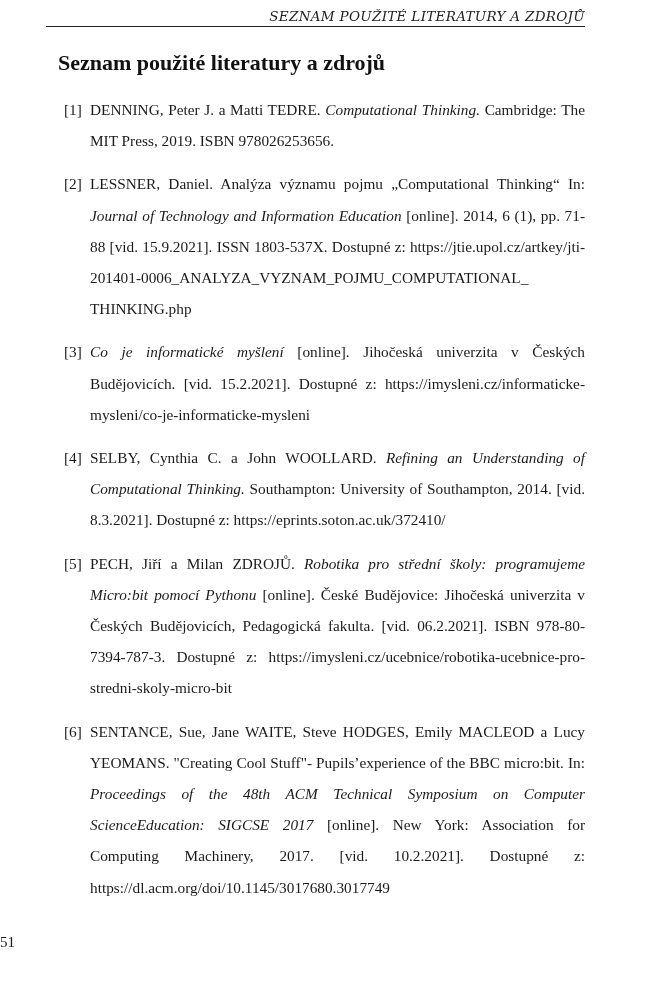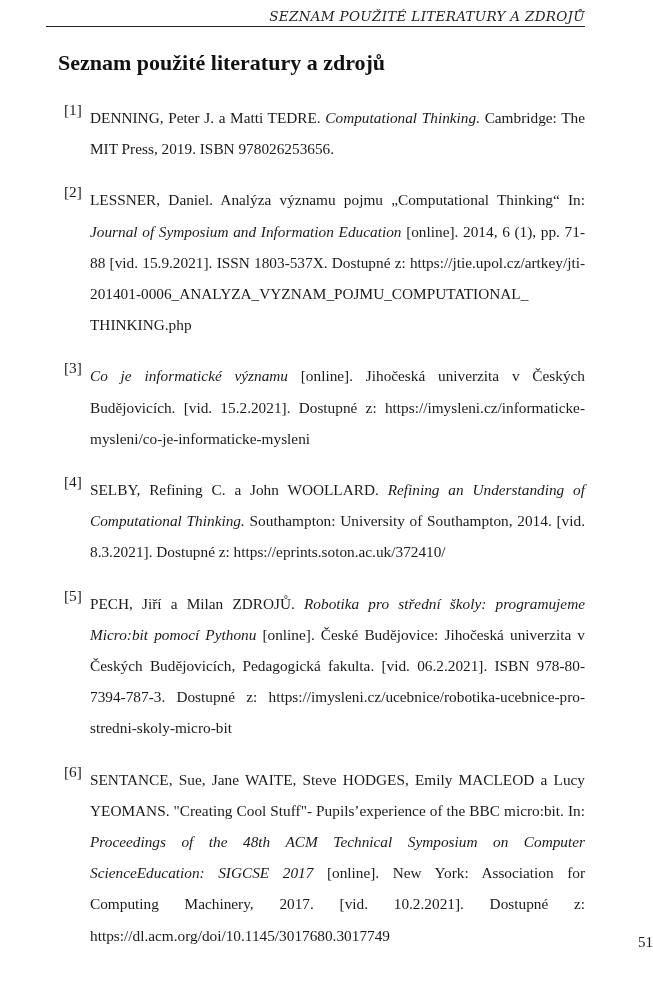--- a/index.html
+++ b/index.html
@@ -22,51 +22,51 @@
       font-size: 22px; font-weight: bold; margin: 0; color: #111;
       font-family: "Liberation Serif", "DejaVu Serif", serif;
     }
     .bib {
       position: absolute; left: 64px; right: 68px; top: 94px;
       font-family: "Liberation Serif", "DejaVu Serif", serif;
       font-size: 15.3px; line-height: 31.2px;
     }
     .entry { display: flex; margin-bottom: 12px; }
     .entry .num { width: 26px; flex: none; }
-    .entry .txt { flex: 1; text-align: justify; hyphens: manual; word-break: break-word; margin-top: 8px; }
+    .entry .txt { flex: 1; text-align: justify; hyphens: manual; word-break: break-word; }
     .entry .txt i { font-style: italic; }
     .page-number {
-      position: absolute; left: 0; right: 0; top: 934px; text-align: right;
+      position: absolute; left: 0; right: 0; top: 934px; text-align: left;
       font-family: "Liberation Serif", "DejaVu Serif", serif; font-size: 15px;
     }
   </style>
 </head>
 <body>
 
 <div class="running-head">SEZNAM POUŽITÉ LITERATURY A ZDROJŮ</div>
 <div class="head-rule"></div>
 
 <h1 class="page-title">Seznam použité literatury a zdrojů</h1>
 
 <div class="bib">
   <div class="entry">
     <span class="num">[1]</span>
     <span class="txt"><span>DENNING, Peter J. a Matti TEDRE. </span><i>Computational Thinking.</i><span> Cambridge: The MIT Press, 2019. ISBN 978026253656.</span></span>
   </div>
   <div class="entry">
     <span class="num">[2]</span>
-    <span class="txt"><span>LESSNER, Daniel. Analýza významu pojmu „Computational Thinking“ In: </span><i>Journal of Symposium and Information Education</i><span> [online]. 2014, 6 (1), pp. 71-88 [vid. 15.9.2021]. ISSN 1803-537X. Dostupné z: https://jtie.upol.cz/artkey/jti-201401-0006_ANALYZA_VYZNAM_POJMU_COMPUTATIONAL_ THINKING.php</span></span>
+    <span class="txt"><span>LESSNER, Daniel. Analýza významu pojmu „Computational Thinking“ In: </span><i>Journal of Technology and Information Education</i><span> [online]. 2014, 6 (1), pp. 71-88 [vid. 15.9.2021]. ISSN 1803-537X. Dostupné z: https://jtie.upol.cz/artkey/jti-201401-0006_ANALYZA_VYZNAM_POJMU_COMPUTATIONAL_ THINKING.php</span></span>
   </div>
   <div class="entry">
     <span class="num">[3]</span>
-    <span class="txt"><i>Co je informatické významu</i><span> [online]. Jihočeská univerzita v Českých Budějovicích. [vid. 15.2.2021]. Dostupné z: https://imysleni.cz/informaticke-mysleni/co-je-informaticke-mysleni</span></span>
+    <span class="txt"><i>Co je informatické myšlení</i><span> [online]. Jihočeská univerzita v Českých Budějovicích. [vid. 15.2.2021]. Dostupné z: https://imysleni.cz/informaticke-mysleni/co-je-informaticke-mysleni</span></span>
   </div>
   <div class="entry">
     <span class="num">[4]</span>
-    <span class="txt"><span>SELBY, Refining C. a John WOOLLARD. </span><i>Refining an Understanding of Computational Thinking.</i><span> Southampton: University of Southampton, 2014. [vid. 8.3.2021]. Dostupné z: https://eprints.soton.ac.uk/372410/</span></span>
+    <span class="txt"><span>SELBY, Cynthia C. a John WOOLLARD. </span><i>Refining an Understanding of Computational Thinking.</i><span> Southampton: University of Southampton, 2014. [vid. 8.3.2021]. Dostupné z: https://eprints.soton.ac.uk/372410/</span></span>
   </div>
   <div class="entry">
     <span class="num">[5]</span>
     <span class="txt"><span>PECH, Jiří a Milan ZDROJŮ. </span><i>Robotika pro střední školy: programujeme Micro:bit pomocí Pythonu</i><span> [online]. České Budějovice: Jihočeská univerzita v Českých Budějovicích, Pedagogická fakulta. [vid. 06.2.2021]. ISBN 978-80-7394-787-3. Dostupné z: https://imysleni.cz/ucebnice/robotika-ucebnice-pro-stredni-skoly-micro-bit</span></span>
   </div>
   <div class="entry">
     <span class="num">[6]</span>
     <span class="txt"><span>SENTANCE, Sue, Jane WAITE, Steve HODGES, Emily MACLEOD a Lucy YEOMANS. "Creating Cool Stuff"- Pupils’experience of the BBC micro:bit. In: </span><i>Proceedings of the 48th ACM Technical Symposium on Computer ScienceEducation: SIGCSE 2017</i><span> [online]. New York: Association for Computing Machinery, 2017. [vid. 10.2.2021]. Dostupné z: https://dl.acm.org/doi/10.1145/3017680.3017749</span></span>
   </div>
 </div>

